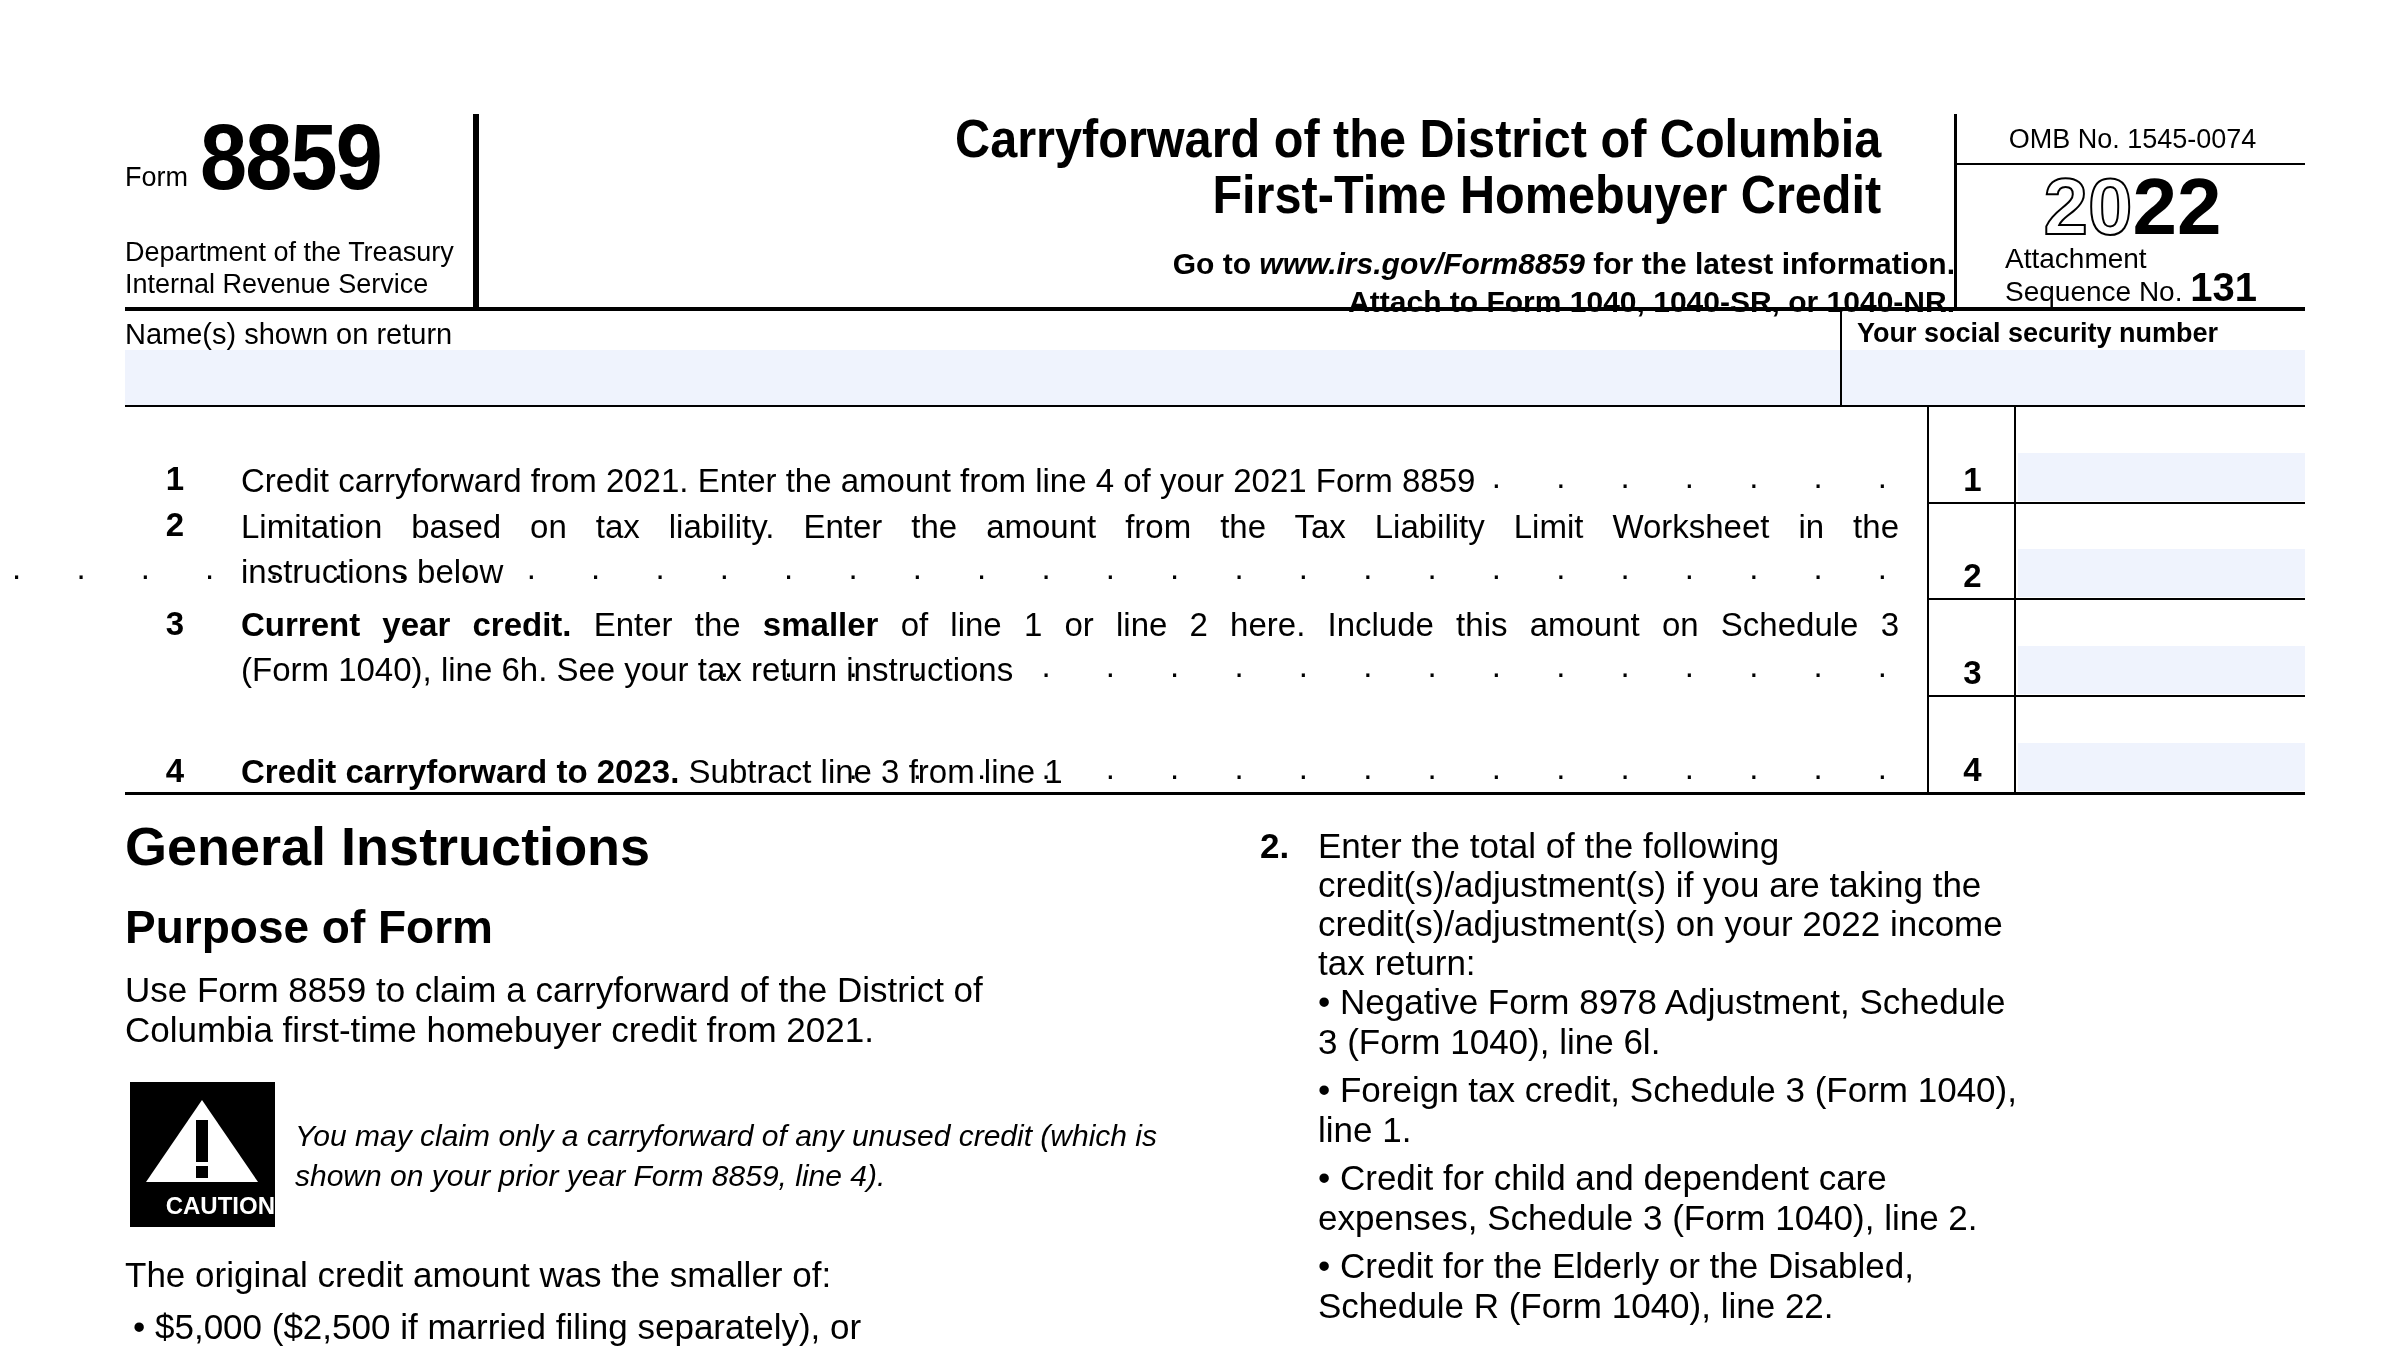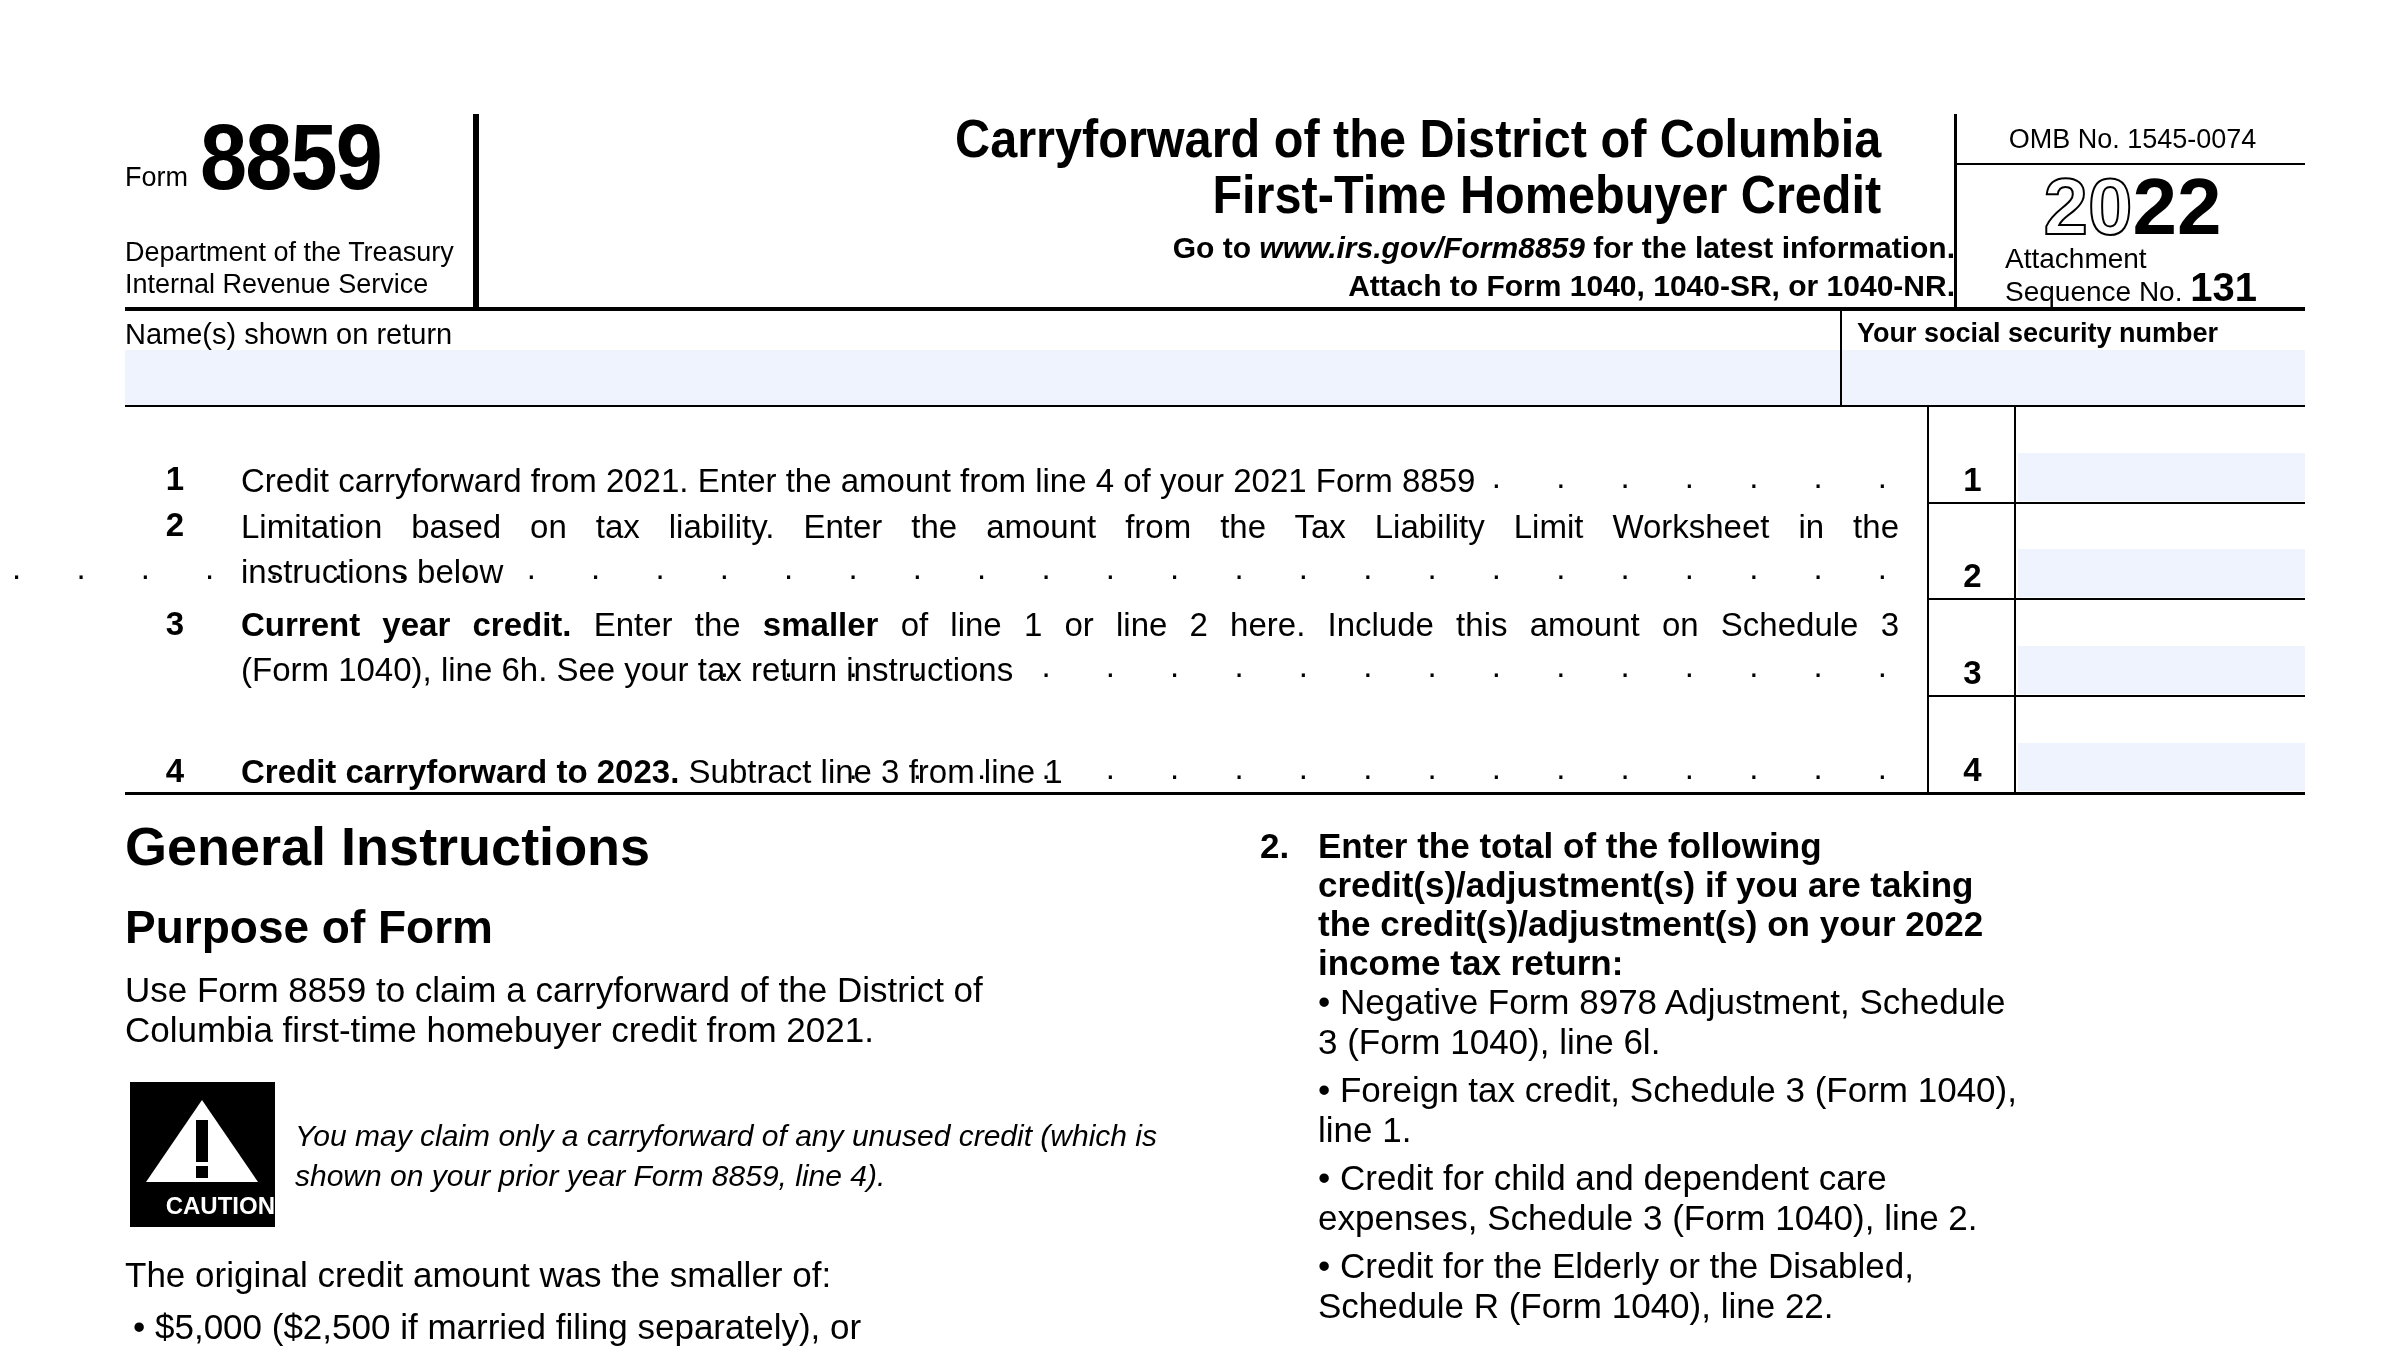--- a/index.html
+++ b/index.html
@@ -8,21 +8,21 @@
   .hline { position: absolute; background: #000; }
   .vline { position: absolute; background: #000; }
   .fill { position: absolute; background: #eff3fd; }
 
   
   .form-word { left: 125px; top: 162px; font-size: 27px; }
   .form-num { left: 200px; top: 105px; font-size: 92px; font-weight: bold; letter-spacing: -2px; transform: scaleX(0.92); transform-origin: left top; font-family: "Liberation Sans", sans-serif; }
   .dept { left: 125px; top: 236px; font-size: 27px; line-height: 32px; }
   .title-block { left: 480px; width: 1475px; top: 110px; text-align: right; }
   .title1, .title2 { font-size: 54px; font-weight: bold; line-height: 56px; transform: scaleX(0.9); }
-  .goto { font-size: 30px; font-weight: bold; margin-top: 8px; line-height: 36px; }
+  .goto { font-size: 30px; font-weight: bold; margin-top: 24px; line-height: 36px; }
   .goto i { font-style: italic; }
   .attach { font-size: 30px; font-weight: bold; line-height: 40px; }
   .omb { left: 1960px; width: 345px; top: 124px; text-align: center; font-size: 27px; }
   .year { left: 1960px; width: 345px; top: 162px; text-align: center; font-size: 80px; line-height: 90px; }
   .year .outline { color: #fff; -webkit-text-stroke: 2px #000; font-weight: bold; }
   .year .solid { font-weight: bold; }
   .attachment { left: 2005px; top: 245px; font-size: 28px; line-height: 28px; }
   .seq-num { font-size: 40px; font-weight: bold; }
 
   
@@ -40,21 +40,21 @@
   
   .gi-title { left: 125px; top: 815px; font-size: 54px; font-weight: bold; }
   .pof-title { left: 125px; top: 900px; font-size: 46px; font-weight: bold; }
   .pof-body { left: 125px; top: 970px; width: 1000px; font-size: 35px; line-height: 40px; }
   .caution-box { left: 130px; top: 1082px; width: 145px; height: 145px; background: #000; }
   .caution-text { left: 295px; top: 1080px; width: 900px; font-size: 30px; line-height: 40px; font-style: italic; margin-top: 36px; }
   .orig { left: 125px; top: 1255px; font-size: 35px; }
   .bullet1 { left: 125px; top: 1307px; font-size: 35px; margin-left: 8px; }
 
   .r-num { left: 1260px; top: 826px; font-size: 35px; font-weight: bold; }
-  .r-head { left: 1318px; top: 826px; width: 700px; font-size: 35px; font-weight: bold; line-height: 39px; }
+  .r-head { left: 1318px; top: 826px; width: 700px; font-size: 35px; font-weight: normal; line-height: 39px; }
   .r-list { left: 1318px; top: 982px; width: 700px; font-size: 35px; line-height: 40px; }
   .r-list div { margin-bottom: 8px; }
 </style>
 </head>
 <body>
 
 <div class="hline" style="left:475px;top:114px;width:4px;height:194px;"></div>
 <div class="vline" style="left:473px;top:114px;width:3px;height:194px;"></div>
 <div class="vline" style="left:1954px;top:114px;width:3px;height:194px;"></div>
 <div class="hline" style="left:1956px;top:163px;width:349px;height:2px;"></div>

